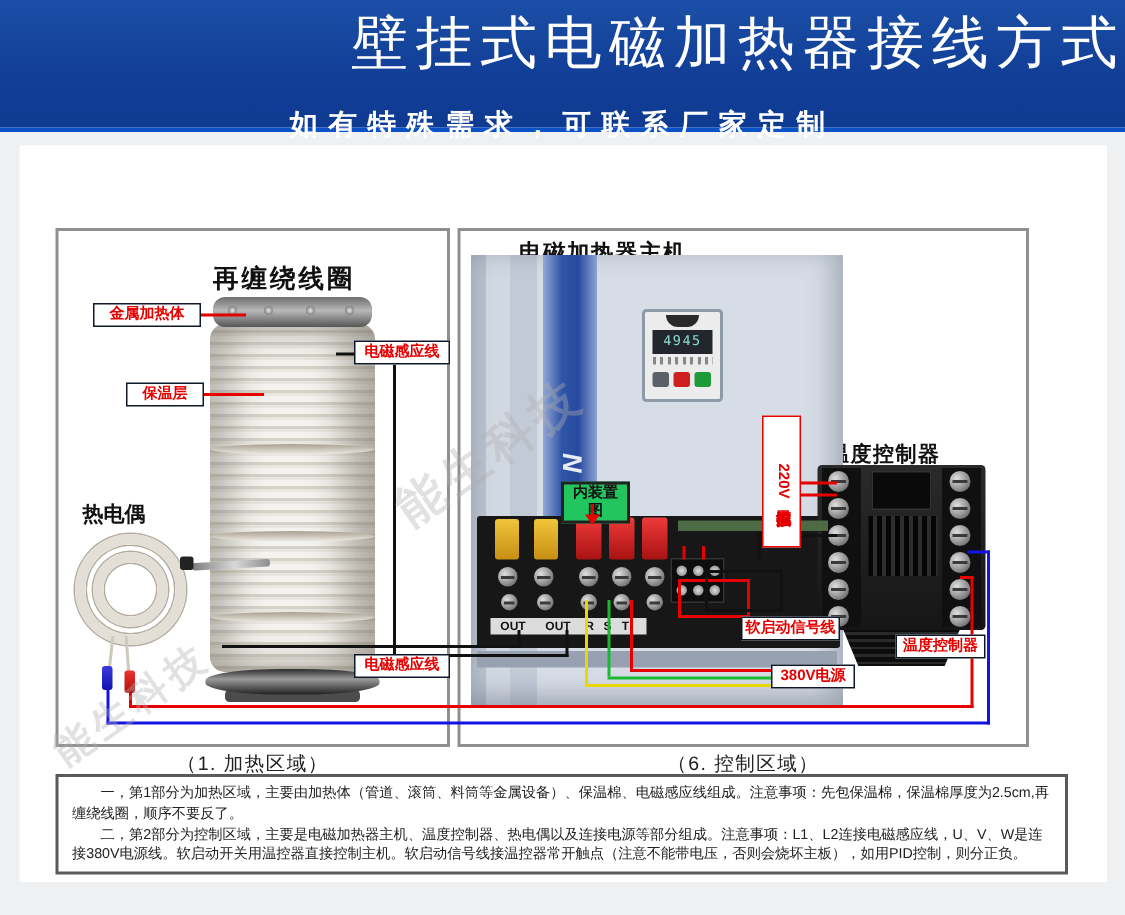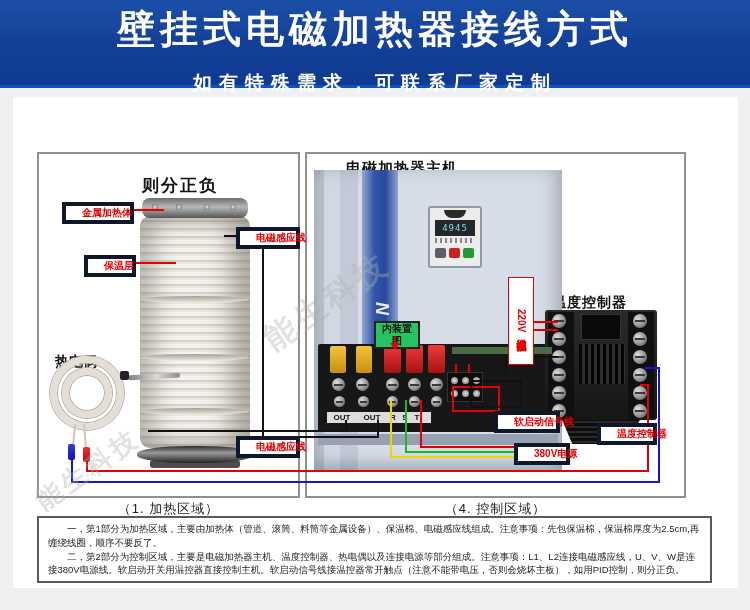--- a/index.html
+++ b/index.html
@@ -4,43 +4,43 @@
 <style>
   * { margin:0; padding:0; box-sizing:border-box; }
   html,body { background:#eef0f2; }
   body { font-family:"Liberation Sans", sans-serif; }
   #app { position:relative; width:750px; height:610px; background:#eef0f2; overflow:hidden; margin:0 auto; }
 
   
   .header { position:absolute; left:0; top:0; width:750px; height:88px;
     background:linear-gradient(180deg,#1b4fa7 0%,#123f97 55%,#0e3a92 100%);
     border-bottom:3px solid #0b52c6; text-align:center; color:#fff; }
-  .header-title { font-family:"DejaVu Serif", serif; font-weight:700; font-size:38px; letter-spacing:5px; line-height:1.2; margin-top:6px; }
+  .header-title { font-family:"DejaVu Serif", serif; font-weight:400; font-size:38px; letter-spacing:5px; line-height:1.2; margin-top:6px;text-align:right; }
   .header-sub { font-family:"DejaVu Serif", serif; font-weight:700; font-size:19px; letter-spacing:7px; margin-top:18px; }
 
   
   .card { position:absolute; left:13px; top:97px; width:725px; height:491px; background:#ffffff; }
   .diagram-title { position:absolute; left:0; top:110px; width:750px; text-align:center;
     font-size:19px; font-weight:700; color:#111; letter-spacing:2px; }
 
   .panel { position:absolute; border:2px solid #8f8f8f; background:#fff; }
   .panel-heat { left:37px; top:152px; width:263px; height:346px; }
   .panel-ctrl { left:305px; top:152px; width:381px; height:346px; }
   .caption { position:absolute; top:500px; font-size:13px; color:#222; text-align:center; letter-spacing:1px; }
   .caption-1 { left:37px; width:263px; }
   .caption-2 { left:305px; width:381px; }
 
   .zone-heading { position:absolute; font-weight:700; color:#111; }
   .h-heat { left:142px; top:174px; font-size:17px; letter-spacing:2px; }
   .h-host { left:346px; top:159px; font-size:15px; letter-spacing:1px; }
   .h-tc   { left:552px; top:294px; font-size:14px; letter-spacing:1px; }
 
   
-  .rlabel { position:absolute; border:4px solid #0f172a; color:#e60000; background:#fff;
-    font-size:10px; font-weight:700; text-align:center; line-height:14px; white-space:nowrap; padding:0 16px; z-index:30; }
+  .rlabel { position:absolute; border:1px solid #0f172a; color:#e60000; background:#fff;
+    font-size:10px; font-weight:700; text-align:center; line-height:14px; white-space:nowrap; padding:0 2px; z-index:30; }
   .rlabel-v { position:absolute; border:1px solid #e60000; color:#e60000; background:#fff;
     font-size:10px; font-weight:700; writing-mode:vertical-rl; text-orientation:mixed;
     line-height:24px; text-align:center; z-index:30; }
   .blabel { position:absolute; border:2px solid #222; color:#111; background:#22c55e;
     font-size:10px; font-weight:700; text-align:center; line-height:12px; padding:0 2px; z-index:30; }
 
   
   .wire { position:absolute; z-index:20; }
   .wk { background:#111; } .wr { background:#e60000; } .wb { background:#1414e0; }
   .wg { background:#18b830; } .wy { background:#e8d800; }
@@ -137,21 +137,21 @@
   <div class="header">
     <div class="header-title">壁挂式电磁加热器接线方式</div>
     <div class="header-sub">如有特殊需求，可联系厂家定制</div>
   </div>
 
   <div class="card"></div>
 
   <div class="panel panel-heat"></div>
   <div class="panel panel-ctrl"></div>
 
-  <div class="zone-heading h-heat">则分正负</div>
+  <div class="zone-heading h-heat">再缠绕线圈</div>
 
   <div class="flange">
     <i style="left:10px"></i>
       <i style="left:34px"></i>
       <i style="left:62px"></i>
       <i style="left:88px"></i>
   </div>
   <div class="coil-body"></div>
   <div class="coil-gap" style="top:296px"></div>
   <div class="coil-gap" style="top:354px"></div>
@@ -160,21 +160,21 @@
   <div class="coil-plinth"></div>
 
   <div class="tc-ring" style="left:50px;top:356px;width:74px;height:74px"></div>
   <div class="tc-ring" style="left:62px;top:368px;width:50px;height:50px"></div>
   <div class="tc-wire" style="left:73px;top:424px;height:24px;transform:rotate(6deg)"></div>
   <div class="tc-wire" style="left:84px;top:424px;height:26px;transform:rotate(-4deg)"></div>
   <div class="tc-tip-b"></div>
   <div class="tc-tip-r"></div>
   <div class="probe"></div>
   <div class="probe-clip"></div>
-  <div class="zone-heading" style="left:55px;top:353px;font-size:14px">热电偶</div>
+  <div class="zone-heading" style="left:55px;top:334px;font-size:14px">热电偶</div>
 
   <div class="rlabel" style="left:62px;top:202px;width:72px">金属加热体</div>
   <div class="wire wr" style="left:134px;top:209px;width:30px;height:2px"></div>
 
   <div class="rlabel" style="left:236px;top:227px;width:64px">电磁感应线</div>
   <div class="wire wk" style="left:224px;top:235px;width:12px;height:2px"></div>
 
   <div class="rlabel" style="left:84px;top:255px;width:52px">保温层</div>
   <div class="wire wr" style="left:136px;top:262px;width:40px;height:2px"></div>
 
@@ -292,21 +292,21 @@
   <div class="wire wr" style="left:86px;top:461px;width:2px;height:10px"></div>
   <div class="wire wr" style="left:86px;top:470px;width:563px;height:2px"></div>
   <div class="wire wr" style="left:647px;top:384px;width:2px;height:88px"></div>
   <div class="wire wr" style="left:640px;top:384px;width:9px;height:2px"></div>
   <div class="wire wb" style="left:71px;top:459px;width:2px;height:24px"></div>
   <div class="wire wb" style="left:71px;top:481px;width:589px;height:2px"></div>
   <div class="wire wb" style="left:658px;top:367px;width:2px;height:116px"></div>
   <div class="wire wb" style="left:645px;top:367px;width:15px;height:2px"></div>
   <div class="rlabel" style="left:597px;top:423px;width:60px">温度控制器</div>
 
-  <div class="caption caption-2">（4. 控制区域）</div>
+  <div class="caption caption-2">（6. 控制区域）</div>
 
   <div class="watermark" style="left:255px;top:280px">能生科技</div>
   <div class="watermark" style="left:28px;top:452px;font-size:26px">能生科技</div>
 
   <div class="notes">
     <p>一，第1部分为加热区域，主要由加热体（管道、滚筒、料筒等金属设备）、保温棉、电磁感应线组成。注意事项：先包保温棉，保温棉厚度为2.5cm,再缠绕线圈，顺序不要反了。</p>
     <p>二，第2部分为控制区域，主要是电磁加热器主机、温度控制器、热电偶以及连接电源等部分组成。注意事项：L1、L2连接电磁感应线，U、V、W是连接380V电源线。软启动开关用温控器直接控制主机。软启动信号线接温控器常开触点（注意不能带电压，否则会烧坏主板），如用PID控制，则分正负。</p>
   </div>
 
 </div>

